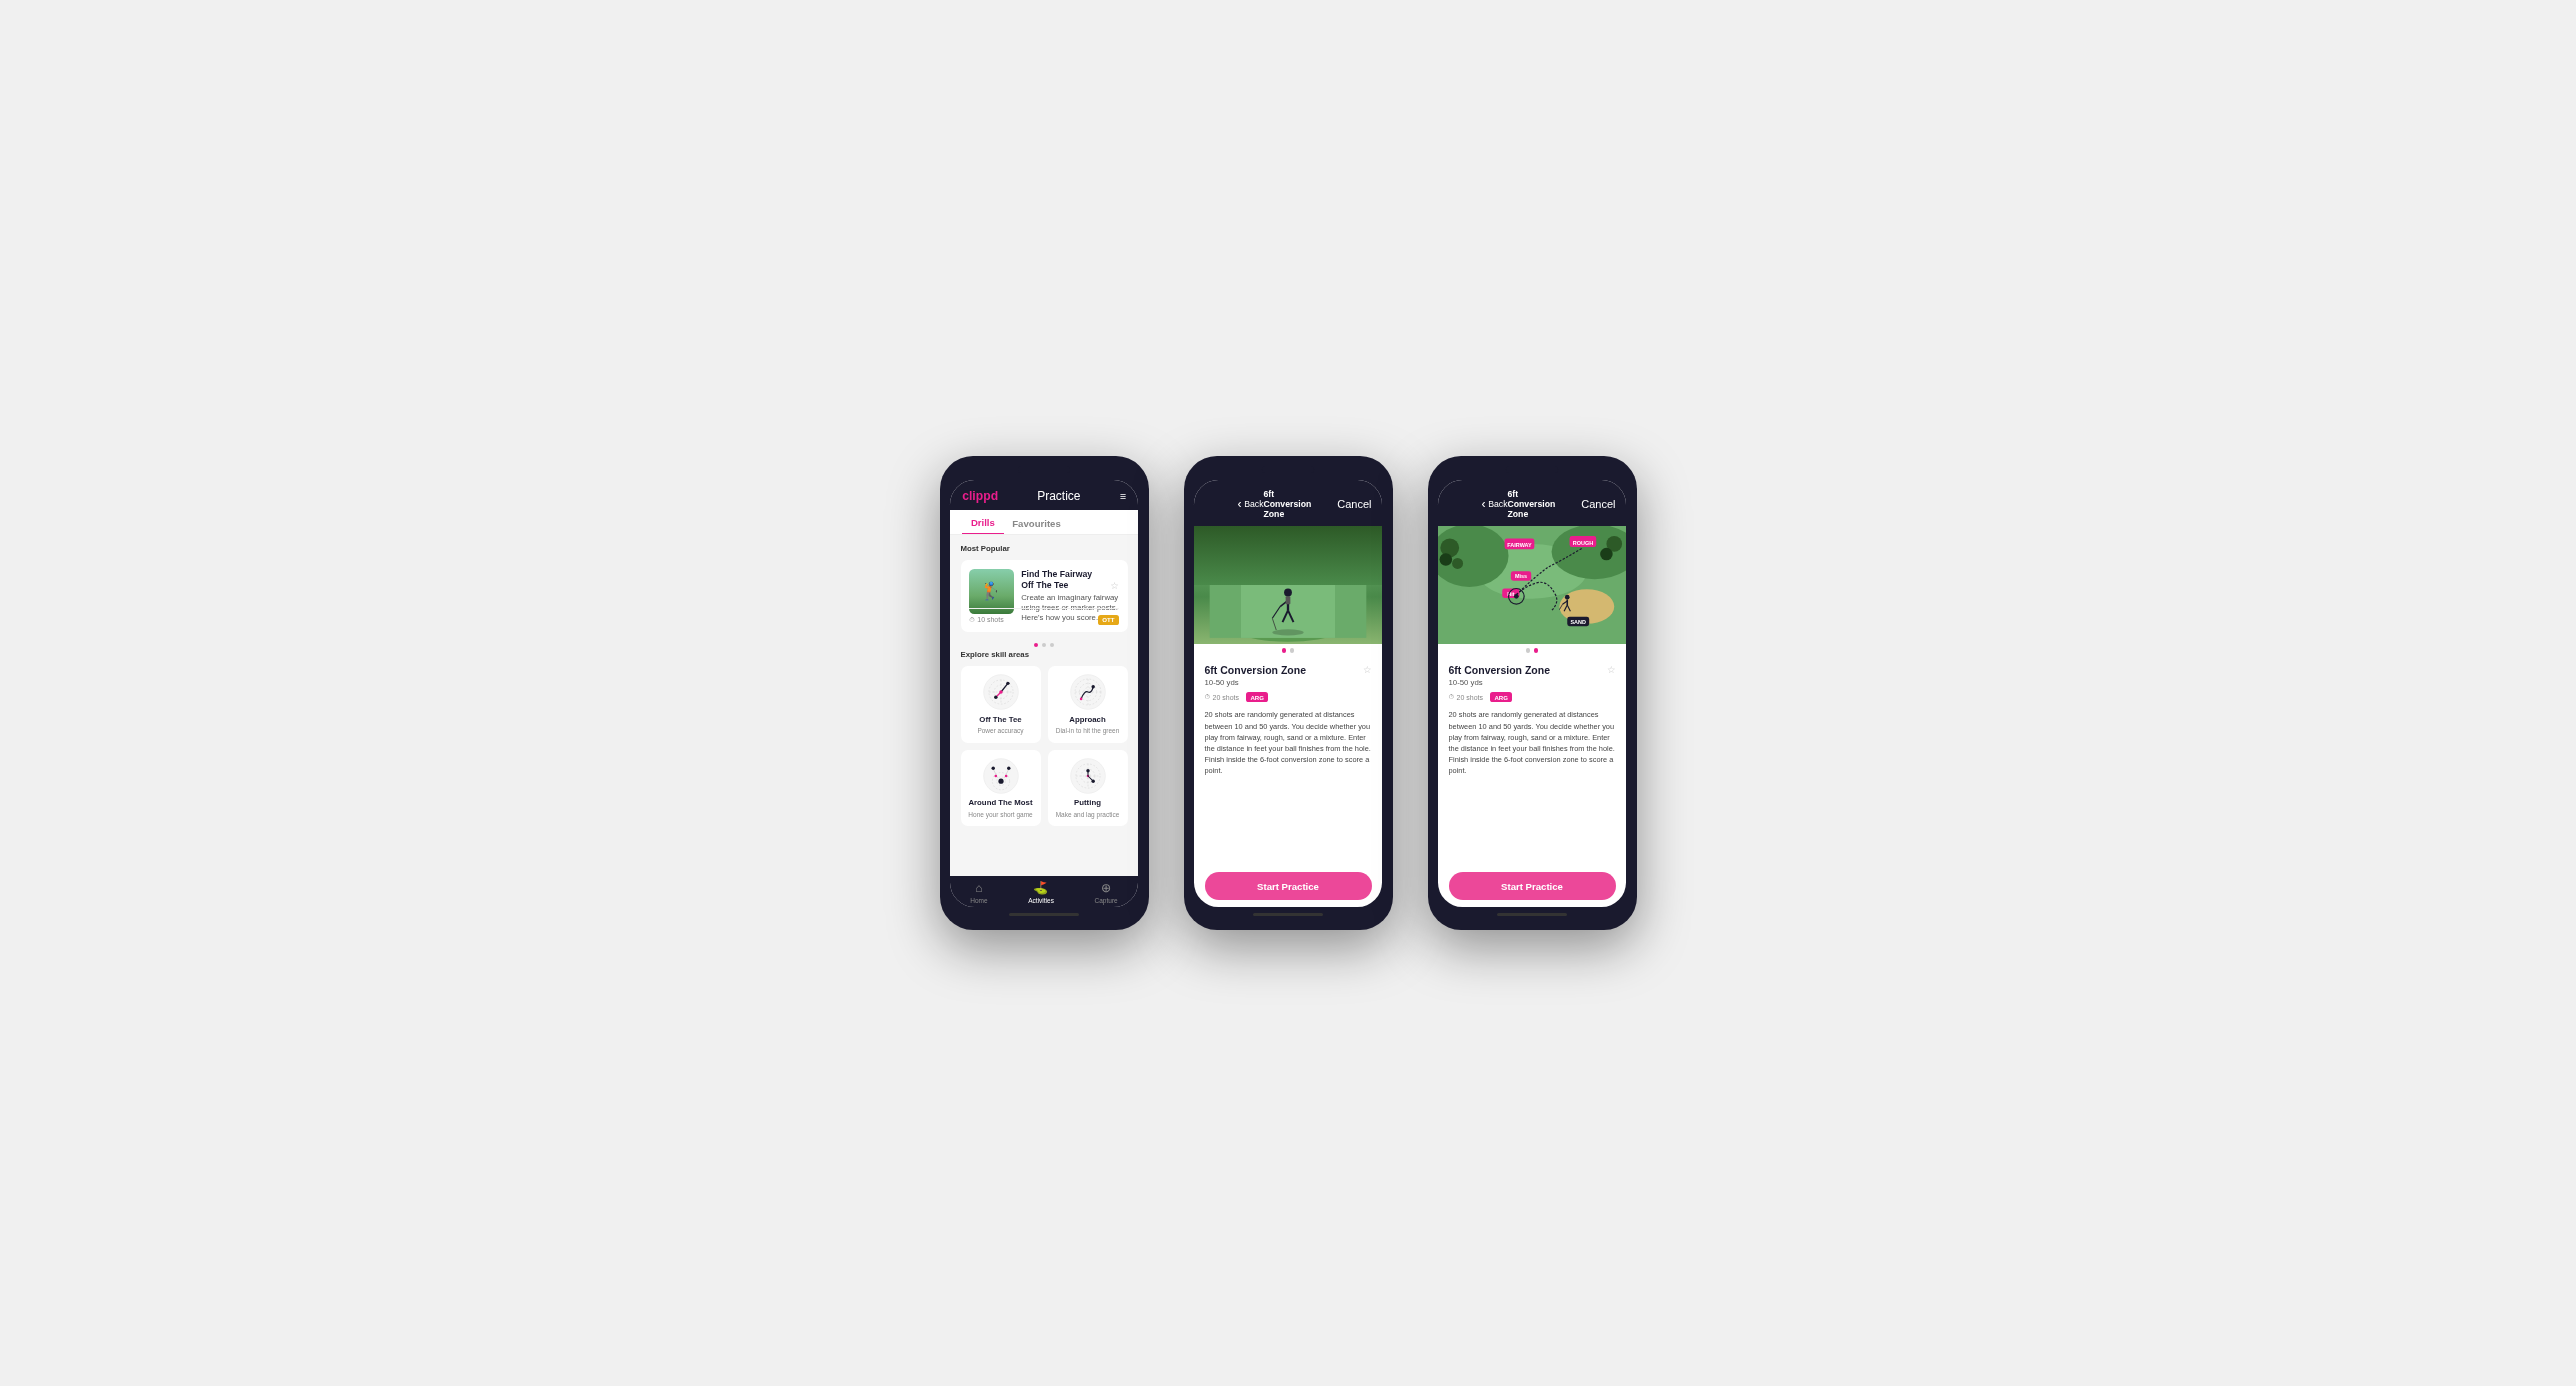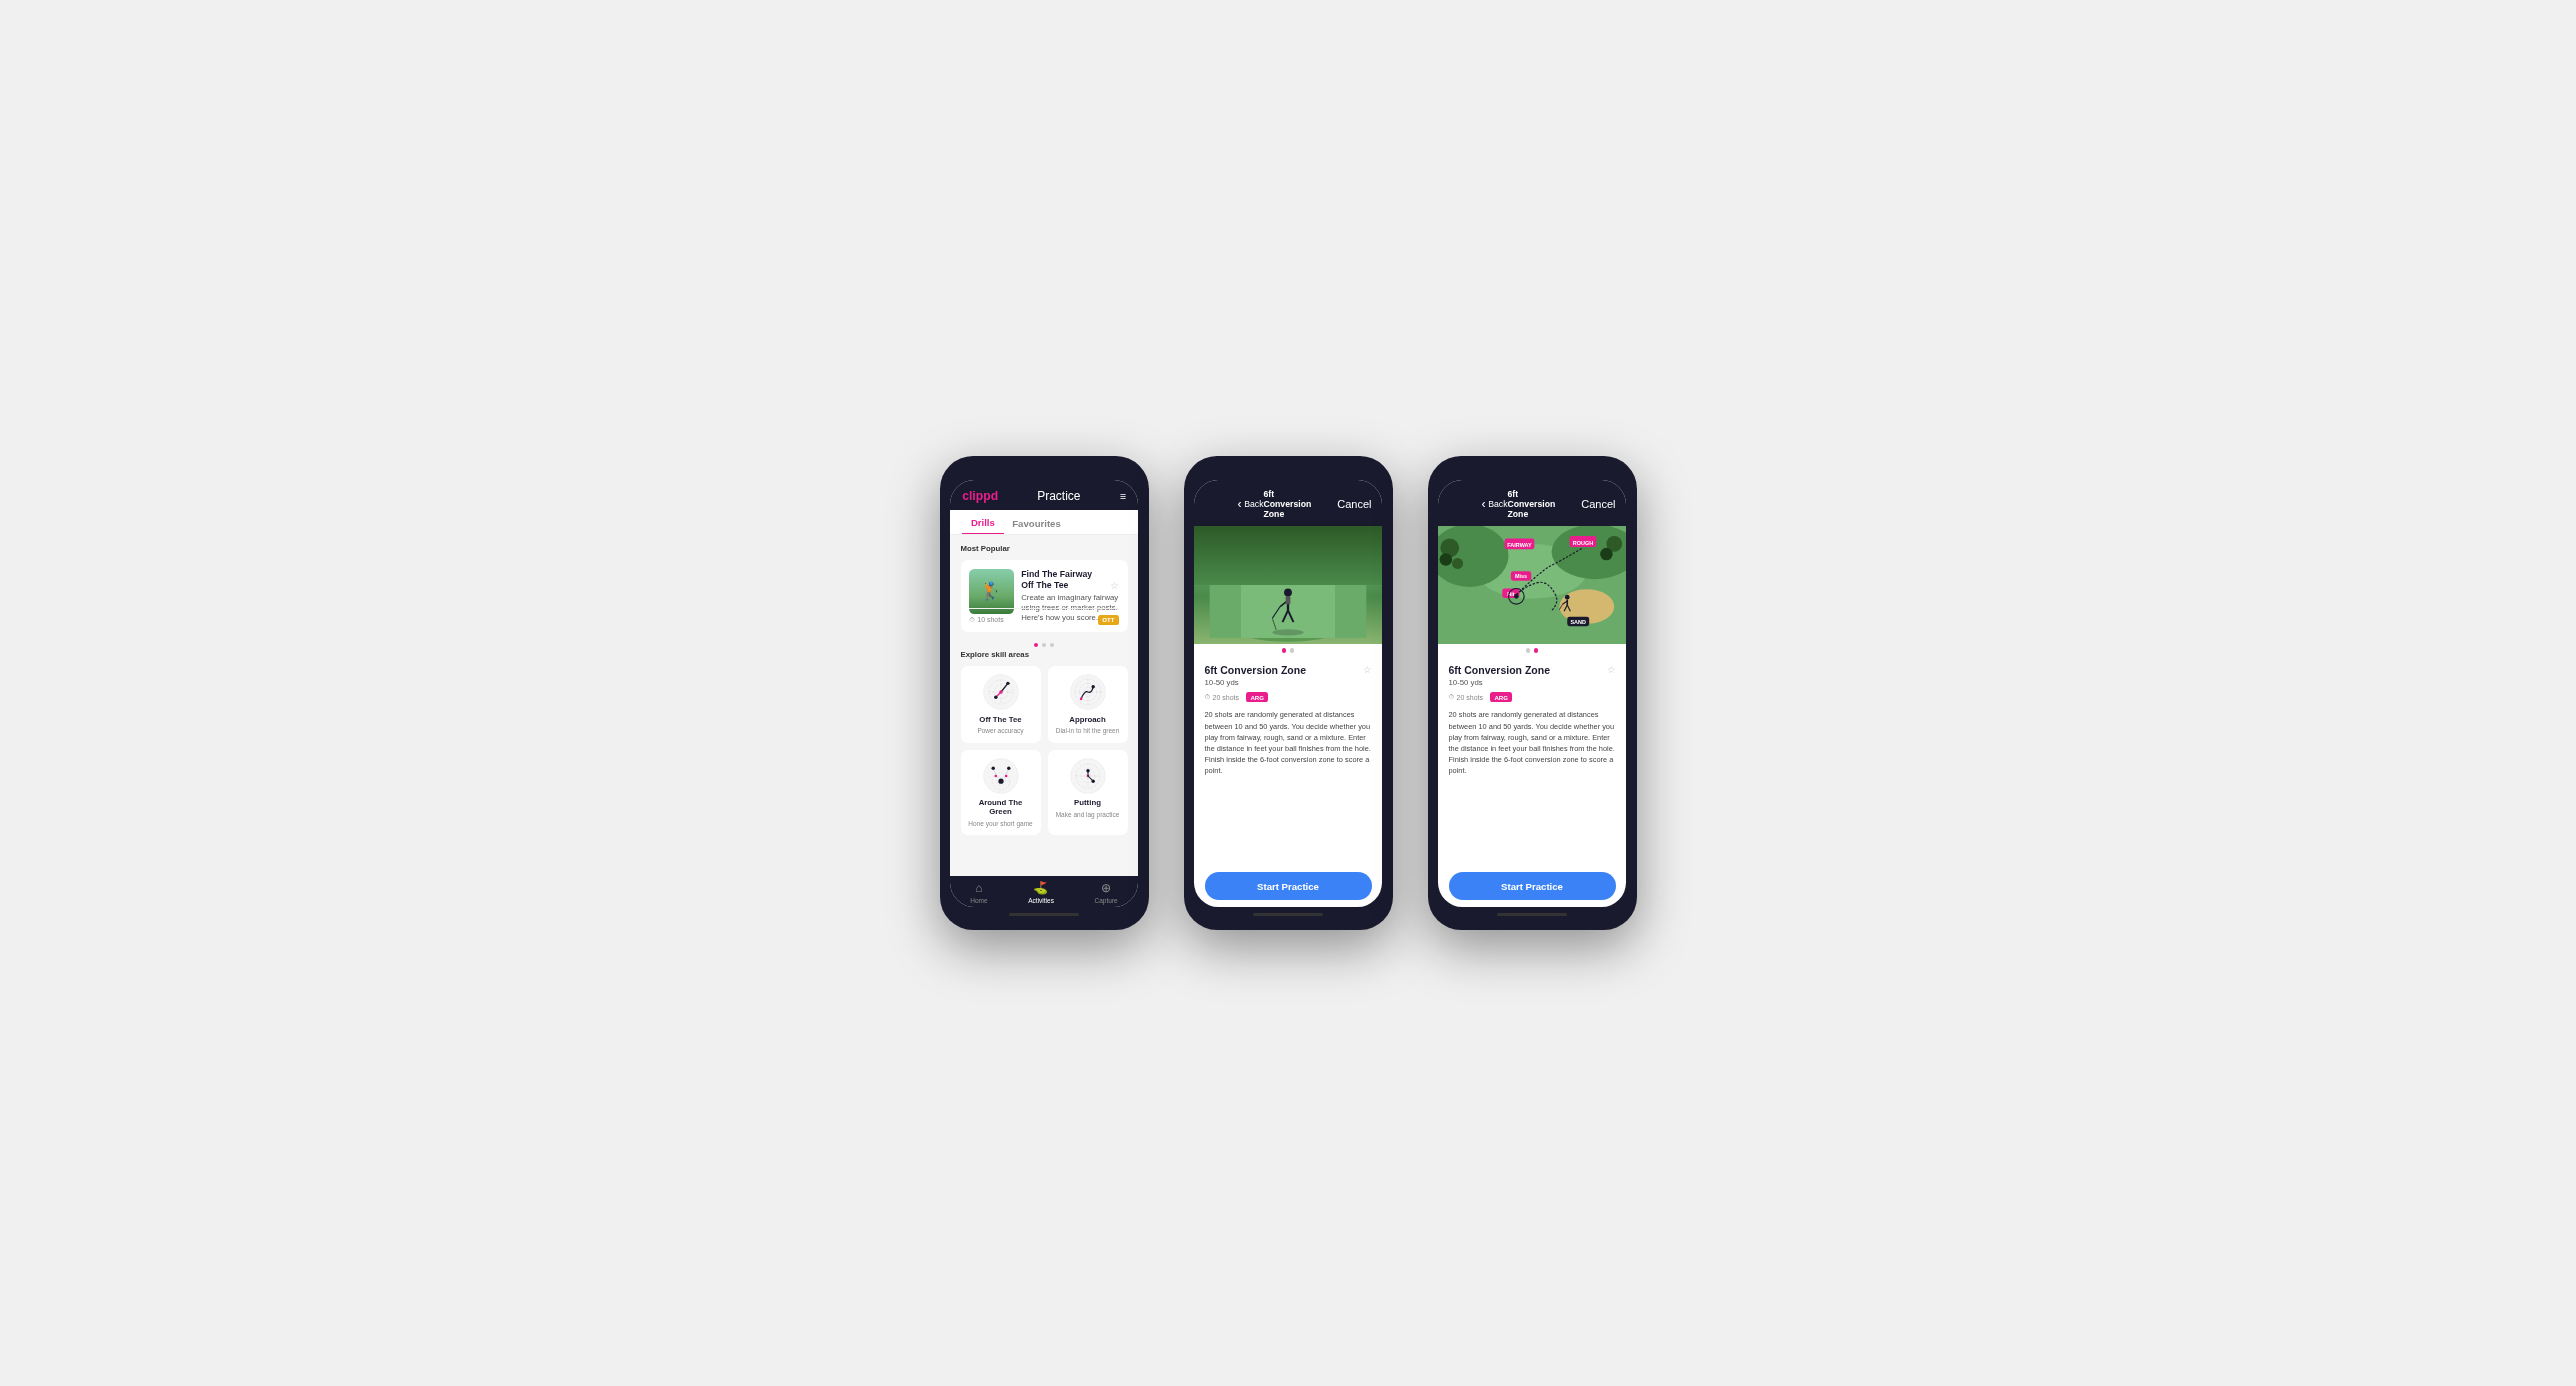--- a/index.html
+++ b/index.html
@@ -327,21 +327,21 @@
       padding: 1.7px 4.4px;
       border-radius: 2.6px;
     }
     .detail-desc {
       font-size: 7.4px;
       color: #444;
       line-height: 1.5;
       margin-top: 7px;
     }
     .start-btn {
-      background: #3b82f6;
+      background: #ec4899;
       color: #fff;
       border: none;
       width: calc(100% - 21px);
       margin: 7px 10.5px;
       padding: 8.7px;
       border-radius: 22px;
       font-size: 9.6px;
       font-weight: 700;
       cursor: pointer;
       flex-shrink: 0;
@@ -441,21 +441,21 @@
             <circle cx="22" cy="28" r="10" fill="none" stroke="#ccc" stroke-width="0.5" stroke-dasharray="2,2"></circle>
             <circle cx="22" cy="28" r="5" fill="none" stroke="#ccc" stroke-width="0.5" stroke-dasharray="2,2"></circle>
             <line x1="12" y1="12" x2="18" y2="24" stroke="#ccc" stroke-width="0.8"></line>
             <line x1="32" y1="12" x2="26" y2="24" stroke="#ccc" stroke-width="0.8"></line>
             <circle cx="22" cy="28" r="3" fill="#1a1a2e"></circle>
             <circle cx="16" cy="22" r="1.5" fill="#e91e8c"></circle>
             <circle cx="28" cy="22" r="1.5" fill="#e91e8c"></circle>
             <circle cx="13" cy="13" r="2" fill="#1a1a2e"></circle>
             <circle cx="31" cy="13" r="2" fill="#1a1a2e"></circle>
           </svg>
-          <div class="skill-name">Around The Green</div>
+          <div class="skill-name">Around The Most</div>
           <div class="skill-desc">Hone your short game</div>
         </div>
 
         <div class="skill-card">
           <svg class="svg-skill" viewBox="0 0 44 44">
             <circle cx="22" cy="22" r="20" fill="#f5f5f5" stroke="#eee"></circle>
             <circle cx="22" cy="22" r="14" fill="none" stroke="#ccc" stroke-width="0.5" stroke-dasharray="2,2"></circle>
             <circle cx="22" cy="22" r="8" fill="none" stroke="#ccc" stroke-width="0.5" stroke-dasharray="2,2"></circle>
             <circle cx="22" cy="22" r="3" fill="none" stroke="#ccc" stroke-width="0.5" stroke-dasharray="2,2"></circle>
             <path d="M22 8 L22 36" stroke="#ccc" stroke-width="0.5" stroke-dasharray="2,2"></path>

